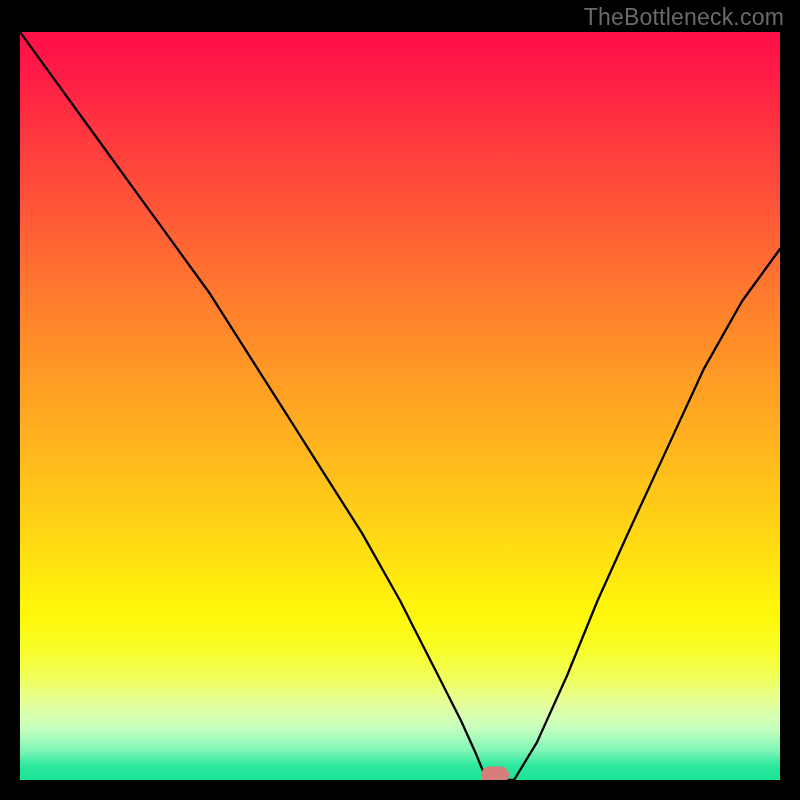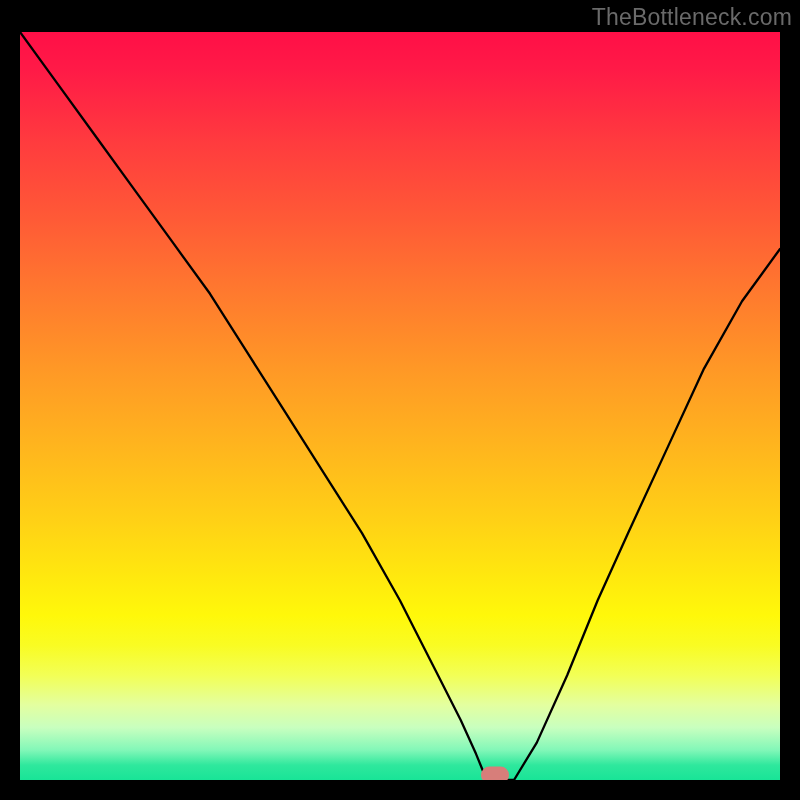--- a/index.html
+++ b/index.html
@@ -13,21 +13,21 @@
   }
   .frame {
     position: relative;
     width: 800px;
     height: 800px;
     background: #000;
   }
   .watermark {
     position: absolute;
     top: 4px;
-    right: 8px;
+    right: 16px;
     color: #6a6a6a;
     font-size: 23px;
     letter-spacing: 0.2px;
     z-index: 10;
   }
   .plot {
     position: absolute;
     left: 20px;
     top: 32px;
     width: 760px;

